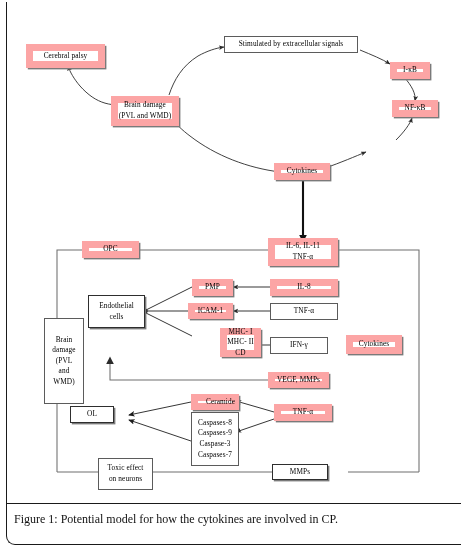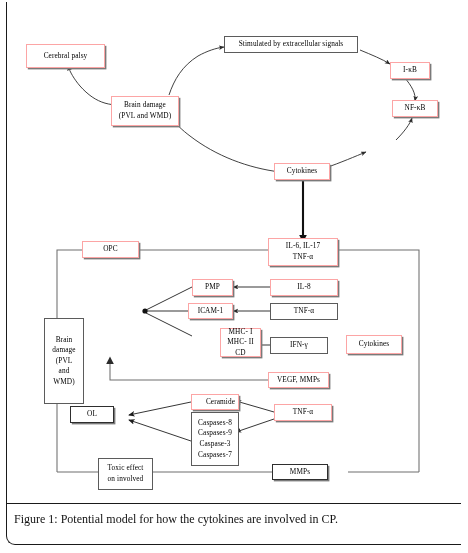--- a/index.html
+++ b/index.html
@@ -34,21 +34,21 @@
     border:1px solid #5b5b5b;
     display:flex;flex-direction:column;
     align-items:center;justify-content:center;
     text-align:center;
     font-size:7.3px;line-height:1.45;
     letter-spacing:.1px;
     z-index:3;
   }
   .node.shadow{
     box-shadow:1.6px 1.6px 0 -0.2px #7a7a7a;
-    border:1px solid #fca5a5;
+    border:7px solid #fca5a5;
   }
   .node.heavy{border:1.3px solid #2e2e2e;}
   .node .ln{display:block;white-space:nowrap;}
 
   .caption{
     position:absolute;left:14px;top:512px;width:440px;
     font-size:12px;line-height:1.25;
     font-family:"Liberation Serif","DejaVu Serif",serif;
     color:#111;
     white-space:nowrap;
@@ -155,28 +155,32 @@
   <div class="node shadow" style="left:392px;top:100px;width:46px;height:17px;">
     <span class="ln">NF-κB</span>
   </div>
 
 
   <div class="node shadow" style="left:274px;top:163px;width:56px;height:17px;">
     <span class="ln">Cytokines</span>
   </div>
 
   <div class="node shadow" style="left:268px;top:238px;width:70px;height:28px;">
-    <span class="ln">IL-6, IL-17</span>
+    <span class="ln">IL-6, IL-11</span>
     <span class="ln">TNF-α</span>
   </div>
 
   <div class="node shadow" style="left:82px;top:241px;width:57px;height:17px;">
     <span class="ln">OPC</span>
   </div>
 
+  <div class="node shadow heavy" style="left:88px;top:295px;width:57px;height:33px;">
+    <span class="ln">Endothelial</span>
+    <span class="ln">cells</span>
+  </div>
 
   <div class="node" style="left:44px;top:318px;width:40px;height:86px;">
     <span class="ln">Brain</span>
     <span class="ln">damage</span>
     <span class="ln">(PVL</span>
     <span class="ln">and</span>
     <span class="ln">WMD)</span>
   </div>
 
   <div class="node shadow" style="left:192px;top:279px;width:41px;height:17px;">
@@ -227,21 +231,21 @@
     <span class="ln">Caspase-3</span>
     <span class="ln">Caspases-7</span>
   </div>
 
   <div class="node shadow" style="left:274px;top:404px;width:58px;height:17px;">
     <span class="ln">TNF-α</span>
   </div>
 
   <div class="node" style="left:98px;top:458px;width:55px;height:32px;">
     <span class="ln">Toxic effect</span>
-    <span class="ln">on involved</span>
+    <span class="ln">on neurons</span>
   </div>
 
   <div class="node shadow heavy" style="left:272px;top:464px;width:56px;height:16px;">
     <span class="ln">MMPs</span>
   </div>
 
   <div class="caption">Figure 1: Potential model for how the cytokines are involved in CP.</div>
 
 </div>
 

